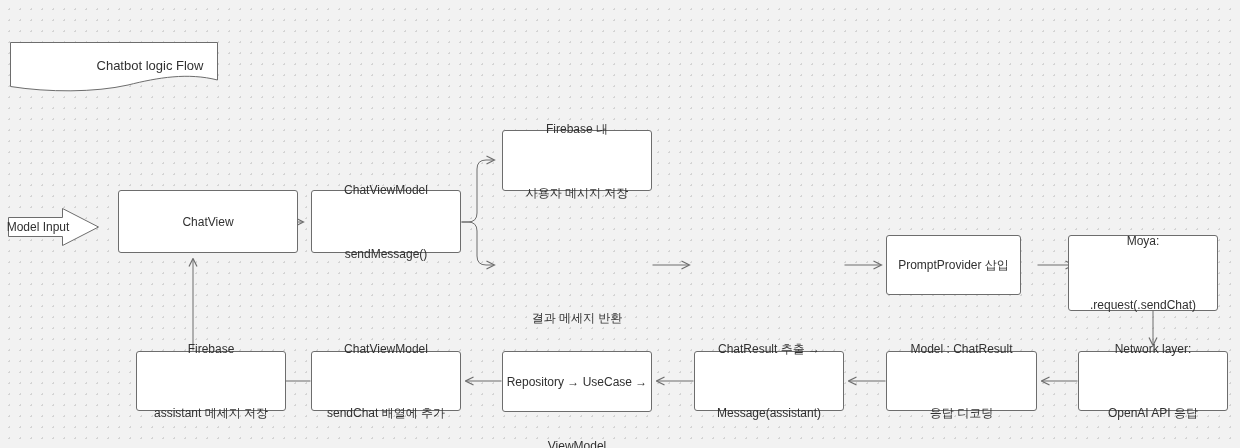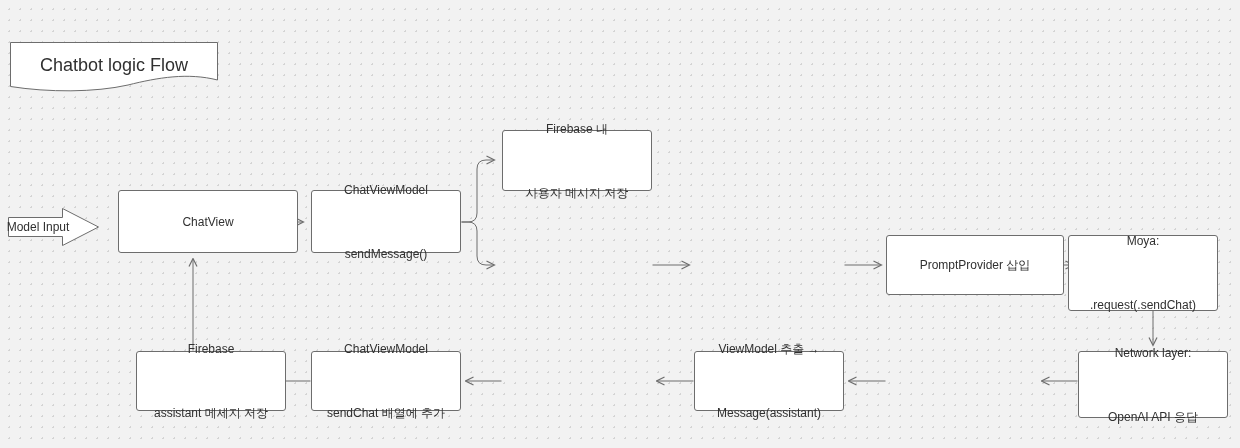--- a/index.html
+++ b/index.html
@@ -43,21 +43,21 @@
   }
   .shape-wrap svg { display: block; }
   .shape-label {
     position: absolute;
     display: flex;
     align-items: center;
     justify-content: center;
     text-align: center;
     white-space: nowrap;
   }
-  .title-label { font-size: 18px; }
+  .title-label { font-size: 13px; margin-left: 36px; }
   .user-input-label { font-size: 12px; }
 </style>
 </head>
 <body>
 
 <div class="canvas">
 
   <svg class="edges">
     <defs>
       <marker id="arrowOpen" viewBox="0 0 10 10" refX="8.5" refY="5" markerWidth="10" markerHeight="10" orient="auto-start-reverse">
@@ -104,40 +104,49 @@
     <div>sendMessage()</div>
   </div>
 
   <div class="node" style="left:502px;top:130px;width:150px;height:61px">
     <div>Firebase 내</div>
     <div>사용자 메시지 저장</div>
   </div>
 
 
 
-  <div class="node" style="left:886px;top:235px;width:178px;height:60px">
+  <div class="node" style="left:886px;top:235px;width:135px;height:60px">
     <div>PromptProvider 삽입</div>
   </div>
 
   <div class="node" style="left:1068px;top:235px;width:150px;height:76px">
     <div>Moya:</div>
     <div>.request(.sendChat)</div>
   </div>
 
-  <div class="node" style="left:1078px;top:351px;width:150px;height:67px">
+  <div class="node" style="left:1078px;top:351px;width:150px;height:60px">
     <div>Network layer:</div>
     <div>OpenAI API 응답</div>
   </div>
 
+  <div class="node" style="left:886px;top:351px;width:151px;height:60px">
+    <div>Model : ChatResult</div>
+    <div>응답 디코딩</div>
+  </div>
 
   <div class="node" style="left:694px;top:351px;width:150px;height:60px">
-    <div>ViewModel 추출 →</div>
+    <div>ChatResult 추출 →</div>
     <div>Message(assistant)</div>
   </div>
 
+  <div class="node" style="left:502px;top:351px;width:150px;height:61px">
+    <div>결과 메세지 반환</div>
+    <div>Repository → UseCase →</div>
+    <div>ViewModel</div>
+  </div>
 
   <div class="node" style="left:311px;top:351px;width:150px;height:60px">
     <div>ChatViewModel</div>
     <div>sendChat 배열에 추가</div>
   </div>
 
   <div class="node" style="left:136px;top:351px;width:150px;height:60px">
     <div>Firebase</div>
     <div>assistant 메세지 저장</div>
   </div>

